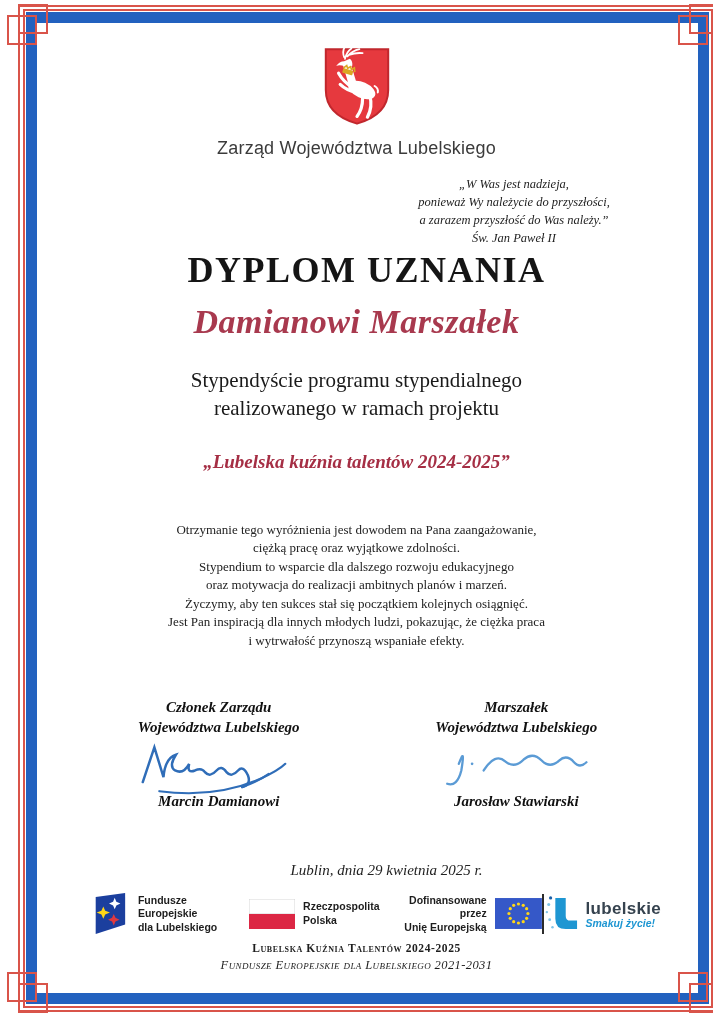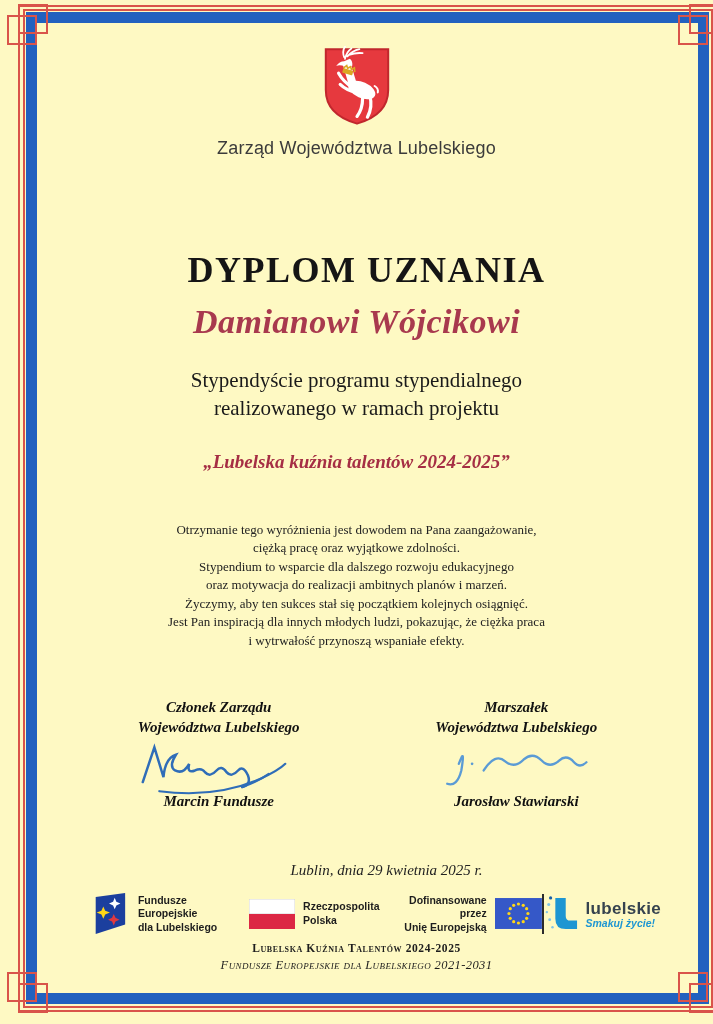--- a/index.html
+++ b/index.html
@@ -1,18 +1,18 @@
 <!DOCTYPE html>
 <html><head>
 <meta charset="utf-8">
 <style>
   html,body{margin:0;padding:0;background:#888;}
   .page{
     position:relative;width:713px;height:1024px;margin:0 auto;
-    background:#fef9c3;overflow:hidden;
+    background:#ffffff;overflow:hidden;
     font-family:"Liberation Serif", serif;color:#1c1c1c;
   }
   
   .frame{position:absolute;pointer-events:none;}
   .frame-red-outer{top:5px;left:18px;right:-4px;bottom:12px;border:2px solid #d9544a;}
   .frame-red-inner{top:9px;left:23px;right:0px;bottom:16px;border:2px solid #d9544a;}
   .frame-blue{top:12px;left:26px;right:4px;bottom:20px;border:11px solid #2261bf;}
   .corner{position:absolute;width:26px;height:26px;border:2px solid #d9544a;pointer-events:none;}
   .c-tl1{left:18px;top:4px;}  .c-tl2{left:7px;top:15px;}
   .c-tr1{right:-6px;top:4px;} .c-tr2{right:5px;top:15px;}
@@ -83,24 +83,30 @@
       <ellipse cx="51" cy="55" rx="18" ry="10" transform="rotate(24 51 55)" fill="#ffffff"></ellipse>
       <path d="M35,50 L27,22 L36,18 L45,48 Z" fill="#ffffff"></path>
       <path d="M30,26 q-6,-3 -11,-1 q4,-6 10,-6 l7,-3 q4,3 3,9 z" fill="#ffffff"></path>
       <rect x="27" y="29" width="13" height="6" rx="1" fill="#dba622" transform="rotate(17 33 32)"></rect>
       <path d="M27,29 l3,-4 2,3 3,-3 2,3 3,-3 2,5" fill="none" stroke="#dba622" stroke-width="2" transform="rotate(17 33 32)"></path>
     </svg>
   </div>
 
   <div class="abs center org">Zarząd Województwa Lubelskiego</div>
 
+  <div class="abs quote" style="left:auto;">
+    <div>„W Was jest nadzieja,</div>
+    <div>ponieważ Wy należycie do przyszłości,</div>
+    <div>a zarazem przyszłość do Was należy.”</div>
+    <div class="author">Św. Jan Paweł II</div>
+  </div>
 
   <div class="abs center title">DYPLOM UZNANIA</div>
 
-  <div class="abs center recipient">Damianowi Wójcikowi</div>
+  <div class="abs center recipient">Damianowi Marszałek</div>
 
   <div class="abs center subtitle">
     <div>Stypendyście programu stypendialnego</div>
     <div>realizowanego w ramach projektu</div>
   </div>
 
   <div class="abs center project">„Lubelska kuźnia talentów 2024-2025”</div>
 
   <div class="abs center body-text">
     <div>Otrzymanie tego wyróżnienia jest dowodem na Pana zaangażowanie,</div>
@@ -120,21 +126,21 @@
       </div>
       <div class="sig-script">
         <svg width="200" height="58" viewBox="0 0 200 70">
           <g fill="none" stroke="#2f6db8" stroke-width="3" stroke-linecap="round">
             <path d="M8,52 L22,10 L33,46 Q35,23 48,19 Q39,33 47,38 Q57,43 64,30 Q61,42 71,38 Q79,34 83,40 Q89,47 97,38 Q103,31 109,40 Q115,47 123,38 Q129,31 135,44 Q139,55 128,58"></path>
             <path d="M28,63 Q95,72 150,48 Q172,38 180,30" stroke-width="2.6"></path>
             <path d="M128,58 Q146,52 160,42" stroke-width="2.6"></path>
           </g>
         </svg>
       </div>
-      <div class="sig-name">Marcin Fundusze</div>
+      <div class="sig-name">Marcin Damianowi</div>
     </div>
     <div class="sig-block">
       <div class="sig-title">
         <div>Marszałek</div>
         <div>Województwa Lubelskiego</div>
       </div>
       <div class="sig-script">
         <svg width="190" height="58" viewBox="0 0 190 70">
           <g fill="none" stroke="#5b9bd5" stroke-width="2.8" stroke-linecap="round">
             <path d="M26,30 Q34,8 29,38 Q24,58 12,54"></path>

